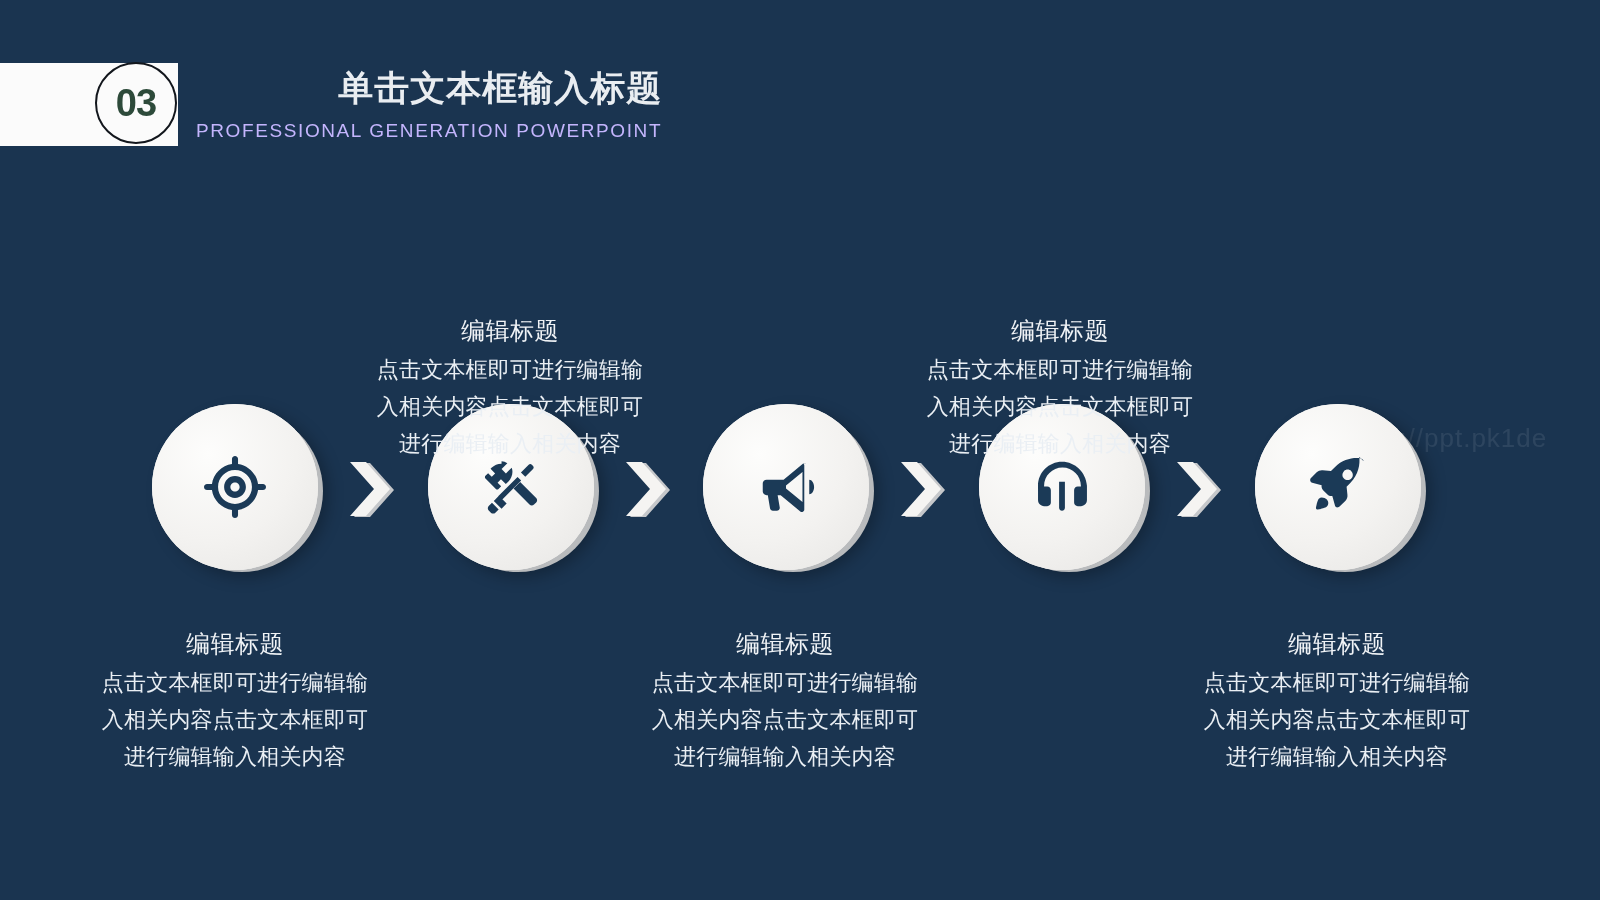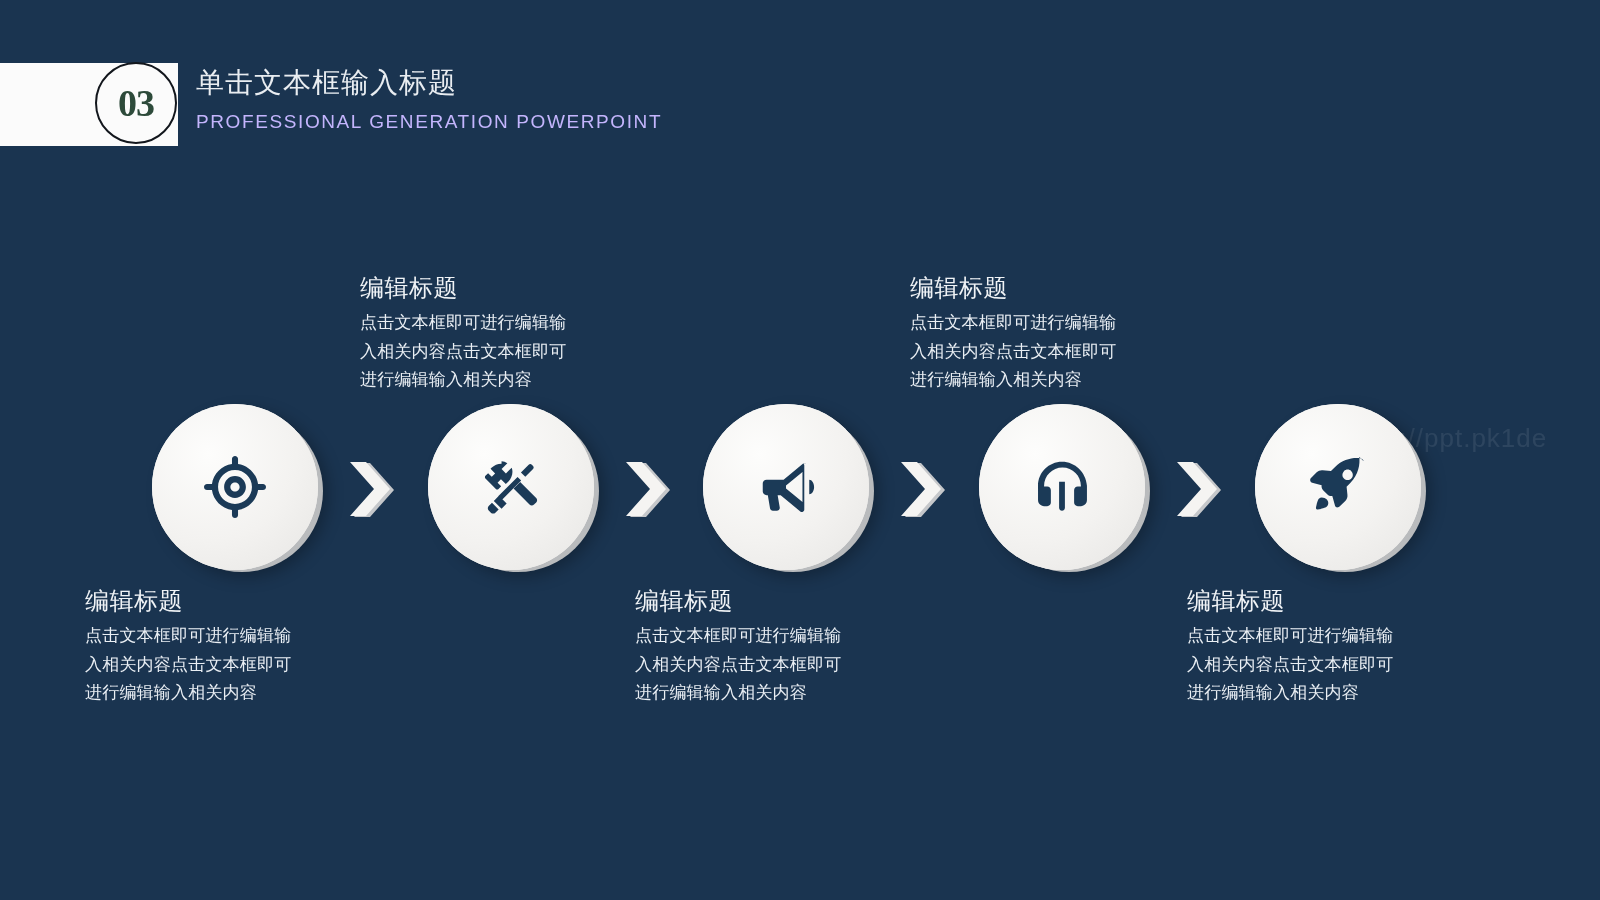--- a/index.html
+++ b/index.html
@@ -23,39 +23,40 @@
     width:178px; height:83px;
     background:#fbfbfb;
   }
   .header-badge {
     position:absolute;
     left:95px; top:62px;
     width:82px; height:82px;
     border-radius:50%;
     background:#fbfbfb;
     border:2.5px solid #12161c;
-    display:flex; align-items:center; justify-content:center;font-family:Liberation Serif, serif;
+    display:flex; align-items:center; justify-content:center;
   }
   .header-badge span {
     font-size:38px;
     font-weight:bold;
     color:#2d4a3a;
     letter-spacing:-1px;
     line-height:1;
   }
   .header-text {
     position:absolute;
     left:196px; top:64px;
   }
   .header-title-cn {
-    font-size:28px;
+    font-size:35px;
     color:#e9edf1;
     letter-spacing:1px;
     line-height:1.35;
-    font-weight:400;
+    font-weight:700;
+    text-align:right;
   }
   .header-title-en {
     font-size:19px;
     color:#c4b5fd;
     letter-spacing:1.6px;
     line-height:1.5;
     margin-top:6px;
     font-weight:400;
   }
 
@@ -112,31 +113,33 @@
     position:absolute;
     top:58px;
     width:52px; height:56px;
   }
   .chev svg { width:52px; height:56px; display:block; }
 
   
   .tblock {
     position:absolute;
     width:300px;
+    text-align:center;
+    margin-top:43px;
   }
   .tblock .t-title {
     font-size:24px;
     color:#f0f3f6;
     line-height:1.3;
     margin-bottom:6px;
     font-weight:400;
     letter-spacing:0.5px;
   }
   .tblock .t-body {
-    font-size:17px;
+    font-size:22px;
     color:#eaeff4;
     line-height:1.68;
     font-weight:400;
     letter-spacing:0.2px;
   }
   .tblock.above { }
   .tblock.below { }
 </style>
 </head>
 <body>

